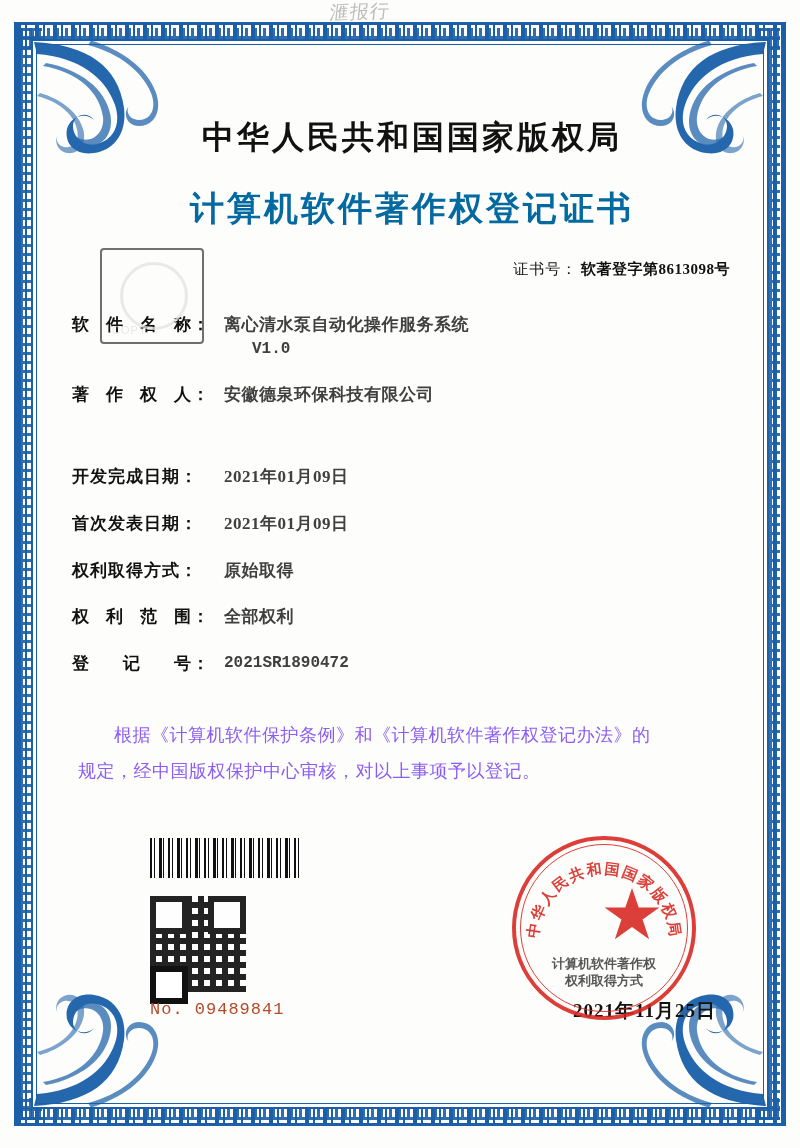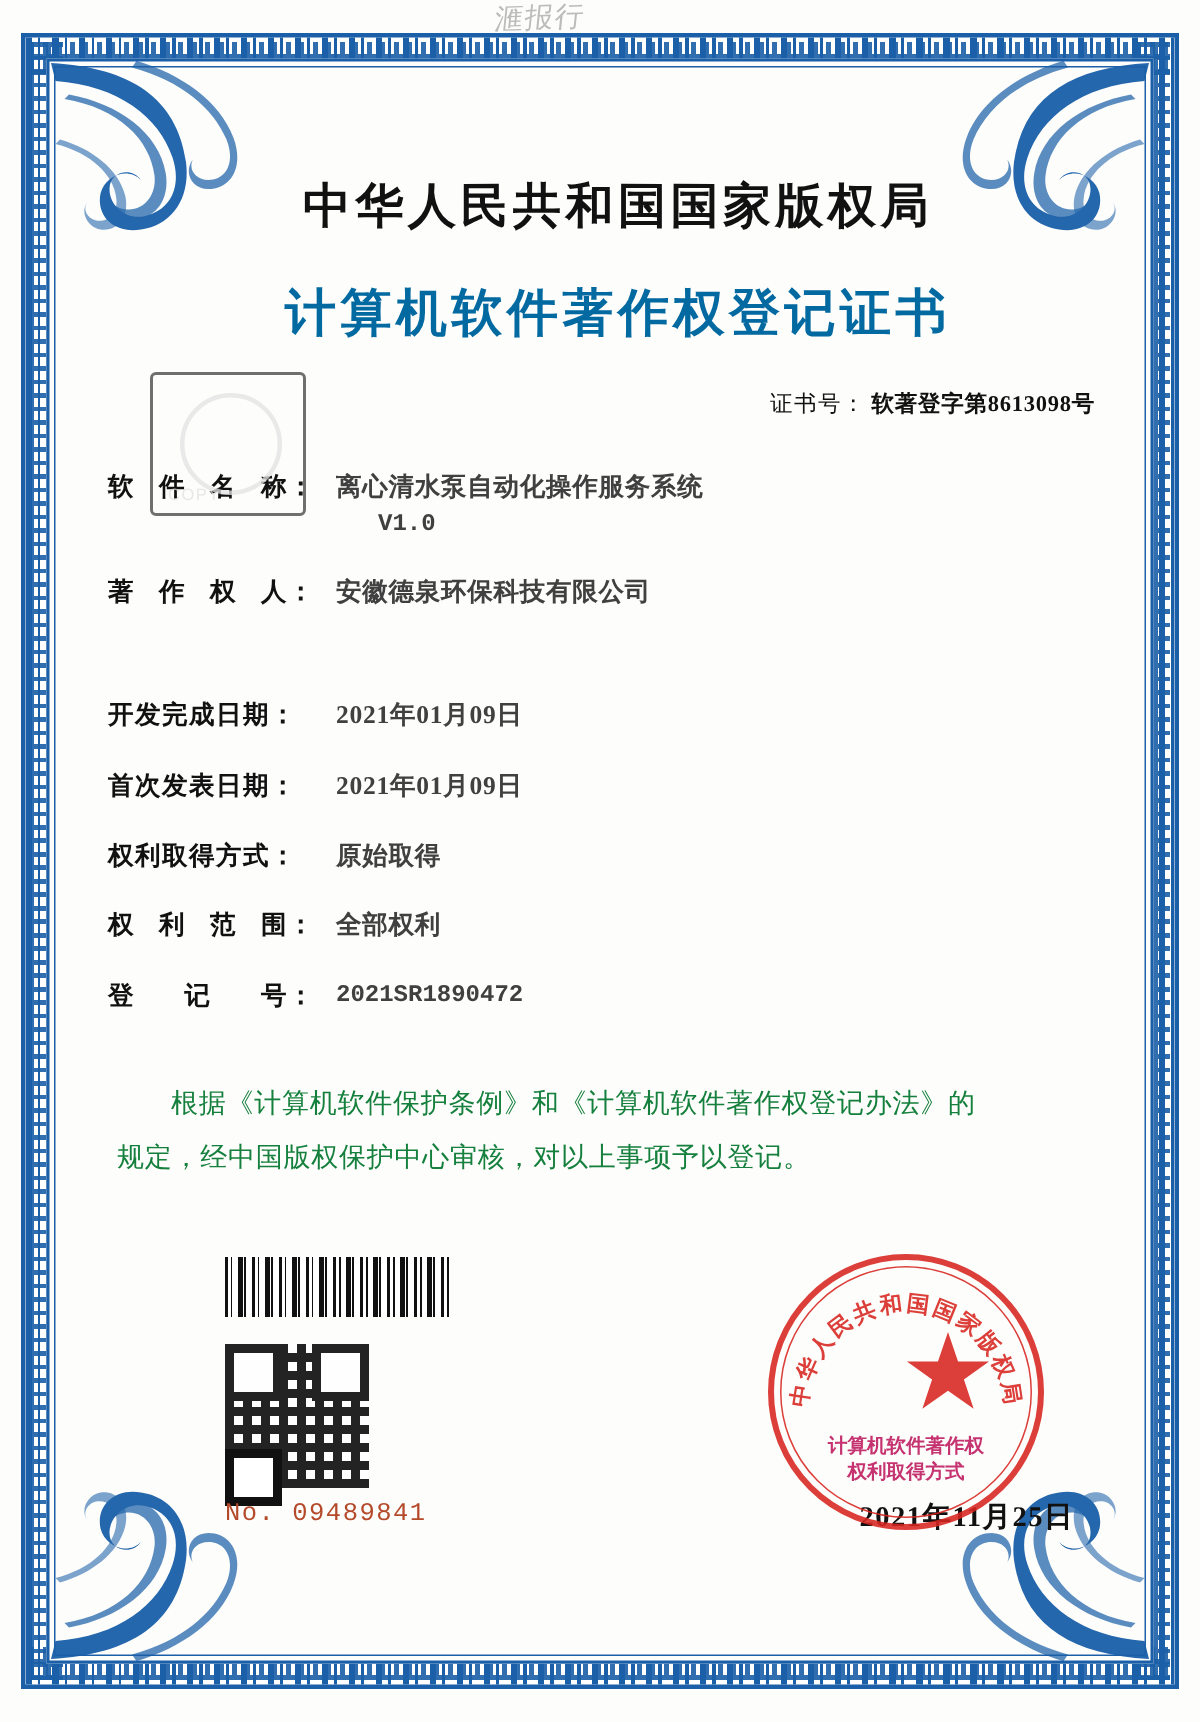--- a/index.html
+++ b/index.html
@@ -221,21 +221,21 @@
   }
 
   .group-a { margin-top: 34px; }
   .group-b { margin-top: 58px; }
 
   .statement {
     margin-top: 42px;
     font-family: "Liberation Serif", serif;
     font-size: 18px;
     line-height: 2.0;
-    color: #15803d;
+    color: #8b5cf6;
     letter-spacing: .5px;
     text-align: justify;
     padding: 0 6px;
   }
   .statement .indent { display: inline-block; width: 36px; }
 
   
   .barcode {
     position: absolute;
     left: 78px;
@@ -343,21 +343,21 @@
   .seal-bottom {
     position: absolute;
     left: 0;
     right: 0;
     bottom: 26px;
     text-align: center;
     font-family: "Liberation Serif", serif;
     font-size: 13px;
     font-weight: bold;
     line-height: 1.35;
-    color: #be185d;
+    color: #404040;
   }
 </style>
 </head>
 <body>
 
 <div class="page">
 
   <div class="top-scribble">滙报行</div>
 
   <div class="border-outer">

